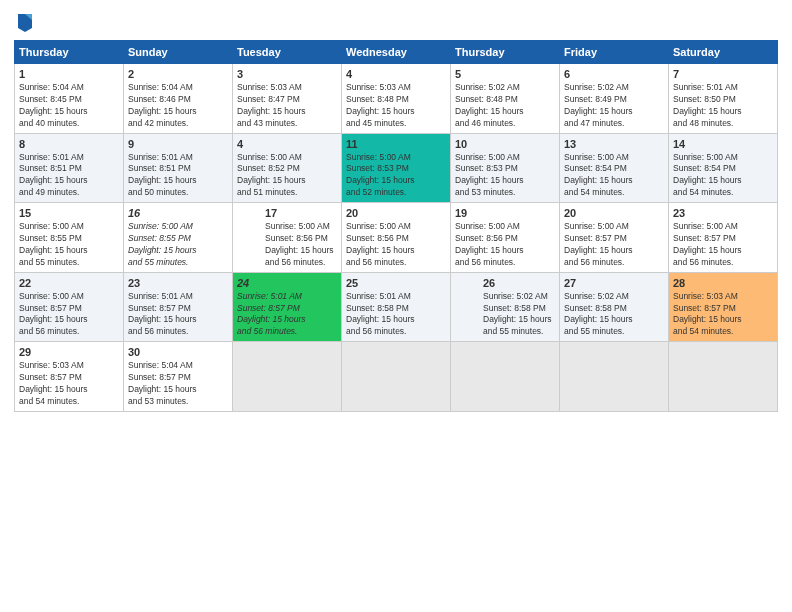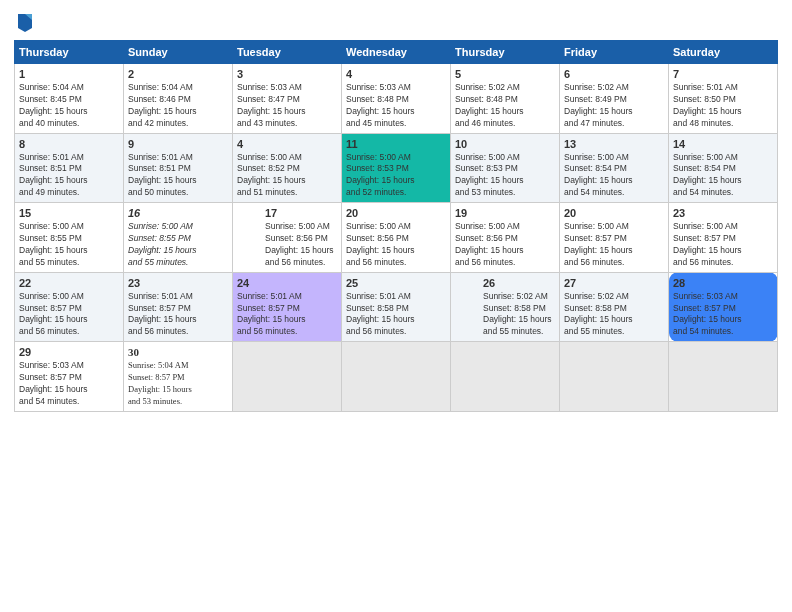--- a/index.html
+++ b/index.html
@@ -293,21 +293,21 @@
 Daylight: 15 hours
 and 56 minutes.</div>
           </td>
           <td style="background: rgb(240, 244, 248);">
             <span class="day-num">23</span>
             <div class="day-info" style="white-space: pre-line;">Sunrise: 5:01 AM
 Sunset: 8:57 PM
 Daylight: 15 hours
 and 56 minutes.</div>
           </td>
-          <td style="background: #c4b5fd;">
+          <td style="background: #22c55e; font-style: italic;">
             <span class="day-num">24</span>
             <div class="day-info" style="white-space: pre-line;">Sunrise: 5:01 AM
 Sunset: 8:57 PM
 Daylight: 15 hours
 and 56 minutes.</div>
           </td>
           <td style="background: rgb(240, 244, 248);">
             <span class="day-num">25</span>
             <div class="day-info" style="white-space: pre-line;">Sunrise: 5:01 AM
 Sunset: 8:58 PM
@@ -321,37 +321,37 @@
 Daylight: 15 hours
 and 55 minutes.</div>
           </td>
           <td style="background: rgb(240, 244, 248);">
             <span class="day-num">27</span>
             <div class="day-info" style="white-space: pre-line;">Sunrise: 5:02 AM
 Sunset: 8:58 PM
 Daylight: 15 hours
 and 55 minutes.</div>
           </td>
-          <td style="background: #3b82f6; border-radius: 9px;">
+          <td style="background: #fdba74;">
             <span class="day-num">28</span>
             <div class="day-info" style="white-space: pre-line;">Sunrise: 5:03 AM
 Sunset: 8:57 PM
 Daylight: 15 hours
 and 54 minutes.</div>
           </td>
         </tr>
         <tr>
           <td style="background: rgb(255, 255, 255);">
             <span class="day-num">29</span>
             <div class="day-info" style="white-space: pre-line;">Sunrise: 5:03 AM
 Sunset: 8:57 PM
 Daylight: 15 hours
 and 54 minutes.</div>
           </td>
-          <td style="background: rgb(255, 255, 255); font-family: Liberation Serif, serif;">
+          <td style="background: rgb(255, 255, 255);">
             <span class="day-num">30</span>
             <div class="day-info" style="white-space: pre-line;">Sunrise: 5:04 AM
 Sunset: 8:57 PM
 Daylight: 15 hours
 and 53 minutes.</div>
           </td>
           <td class="empty-cell"></td>
           <td class="empty-cell"></td>
           <td class="empty-cell"></td>
           <td class="empty-cell"></td>

